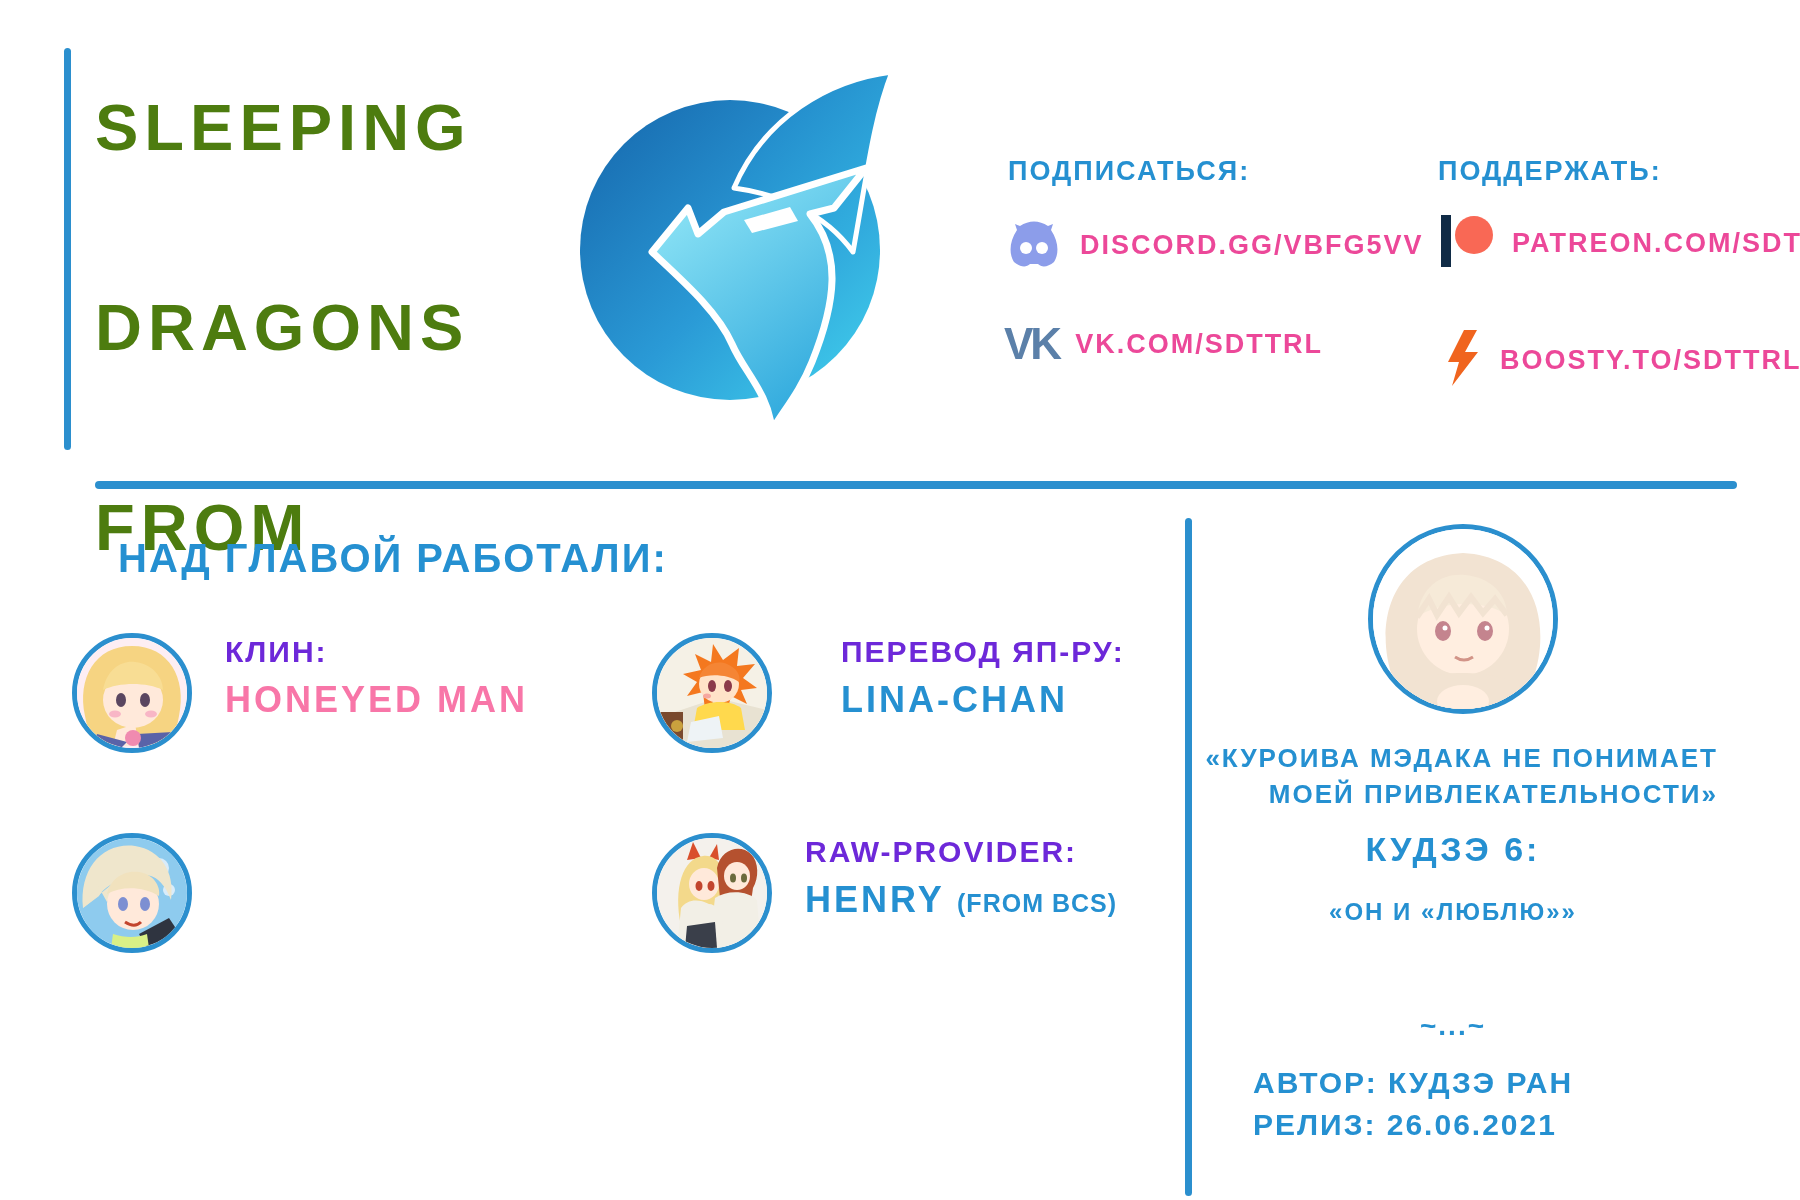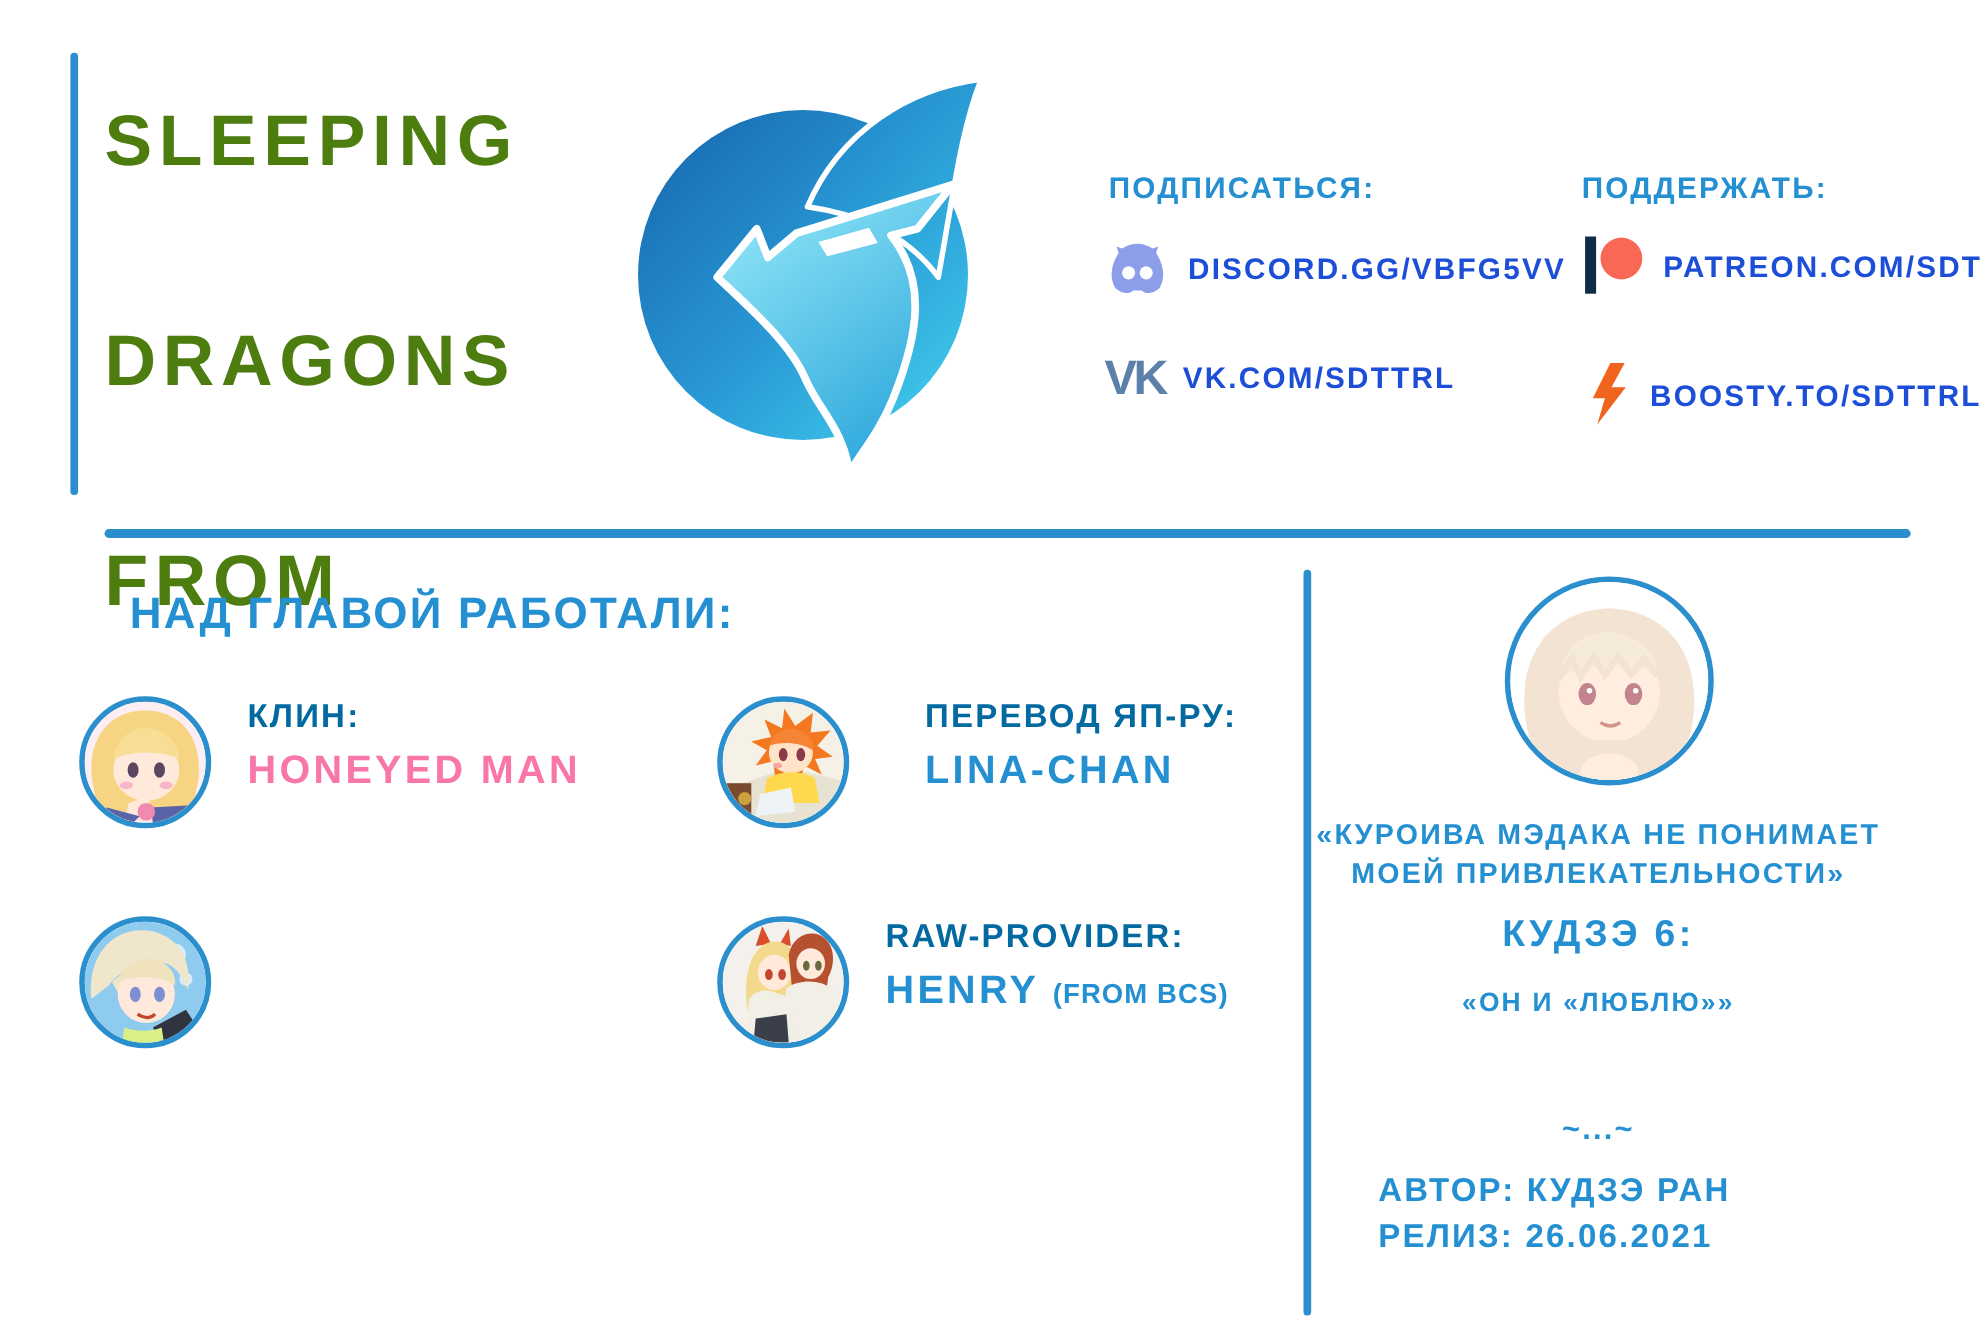--- a/index.html
+++ b/index.html
@@ -10,48 +10,48 @@
   .accent-vline{position:absolute;left:64px;top:48px;width:7px;height:402px;background:#2b8fce;border-radius:4px;}
   .team-title{position:absolute;left:95px;top:78px;color:#4d7c0f;font-size:65px;font-weight:bold;
               letter-spacing:6px;line-height:100px;white-space:pre-line;}
   .logo-wrap{position:absolute;left:572px;top:60px;width:340px;height:360px;}
 
   .col-head{position:absolute;color:#2590d1;font-size:27px;font-weight:bold;letter-spacing:2px;}
   .head-subscribe{left:1008px;top:156px;}
   .head-support{left:1438px;top:156px;}
 
   .link-row{position:absolute;display:flex;align-items:center;gap:16px;cursor:pointer;}
-  .link-row .label{color:#1d4ed8;font-size:27px;font-weight:bold;letter-spacing:2px;white-space:nowrap;}
+  .link-row .label{color:#ec4899;font-size:27px;font-weight:bold;letter-spacing:2px;white-space:nowrap;}
   .row-discord{left:1004px;top:212px;}
   .row-vk{left:1004px;top:322px;}
   .row-patreon{left:1438px;top:210px;}
   .row-boosty{left:1440px;top:328px;}
 
   .hdivider{position:absolute;left:95px;top:481px;width:1642px;height:8px;background:#2b8fce;border-radius:4px;}
 
   
   .credits-heading{position:absolute;left:118px;top:536px;color:#2590d1;font-size:40px;font-weight:bold;letter-spacing:2px;}
   .credit{position:absolute;display:flex;align-items:flex-start;}
   .credit .avatar{width:110px;height:110px;border:5px solid #2b8fce;border-radius:50%;overflow:hidden;flex:0 0 auto;background:#fff;}
   .credit .avatar svg{display:block;}
   .credit .txt{margin-left:33px;padding-top:2px;}
-  .credit .role{color:#0369a1;font-size:30px;font-weight:bold;letter-spacing:2px;}
+  .credit .role{color:#6d28d9;font-size:30px;font-weight:bold;letter-spacing:2px;}
   .credit .cname{margin-top:10px;color:#2590d1;font-size:36px;font-weight:bold;letter-spacing:3px;white-space:nowrap;}
   .credit .cname.pink{color:#f876a8;}
   .credit .suffix{font-size:25px;letter-spacing:1px;}
   .credit-0{left:72px;top:633px;}
   .credit-1{left:72px;top:833px;}
   .credit-2{left:652px;top:633px;gap:36px;}
   .credit-3{left:652px;top:833px;}
 
   
   .vdivider{position:absolute;left:1185px;top:518px;width:7px;height:678px;background:#2b8fce;border-radius:4px;}
   .main-avatar{position:absolute;left:1368px;top:524px;width:180px;height:180px;border:5px solid #2b8fce;
                border-radius:50%;overflow:hidden;background:#fff;}
-  .manga-title{position:absolute;left:1188px;top:740px;width:530px;text-align:center;color:#2590d1;
+  .manga-title{position:absolute;left:1188px;top:740px;width:530px;text-align:right;color:#2590d1;
                font-size:26px;font-weight:bold;letter-spacing:2px;line-height:36px;}
   .chapter-label{position:absolute;left:1188px;top:830px;width:530px;text-align:center;color:#2590d1;
                  font-size:34px;font-weight:bold;letter-spacing:3px;}
   .chapter-subtitle{position:absolute;left:1188px;top:898px;width:530px;text-align:center;color:#2590d1;
                     font-size:24px;font-weight:bold;letter-spacing:2px;}
   .separator{position:absolute;left:1188px;top:1010px;width:530px;text-align:center;color:#2590d1;
              font-size:28px;font-weight:bold;letter-spacing:2px;}
   .author-line{position:absolute;left:1253px;color:#2590d1;font-size:30px;font-weight:bold;letter-spacing:2px;}
   .author-line.a{top:1066px;}
   .author-line.b{top:1108px;}

